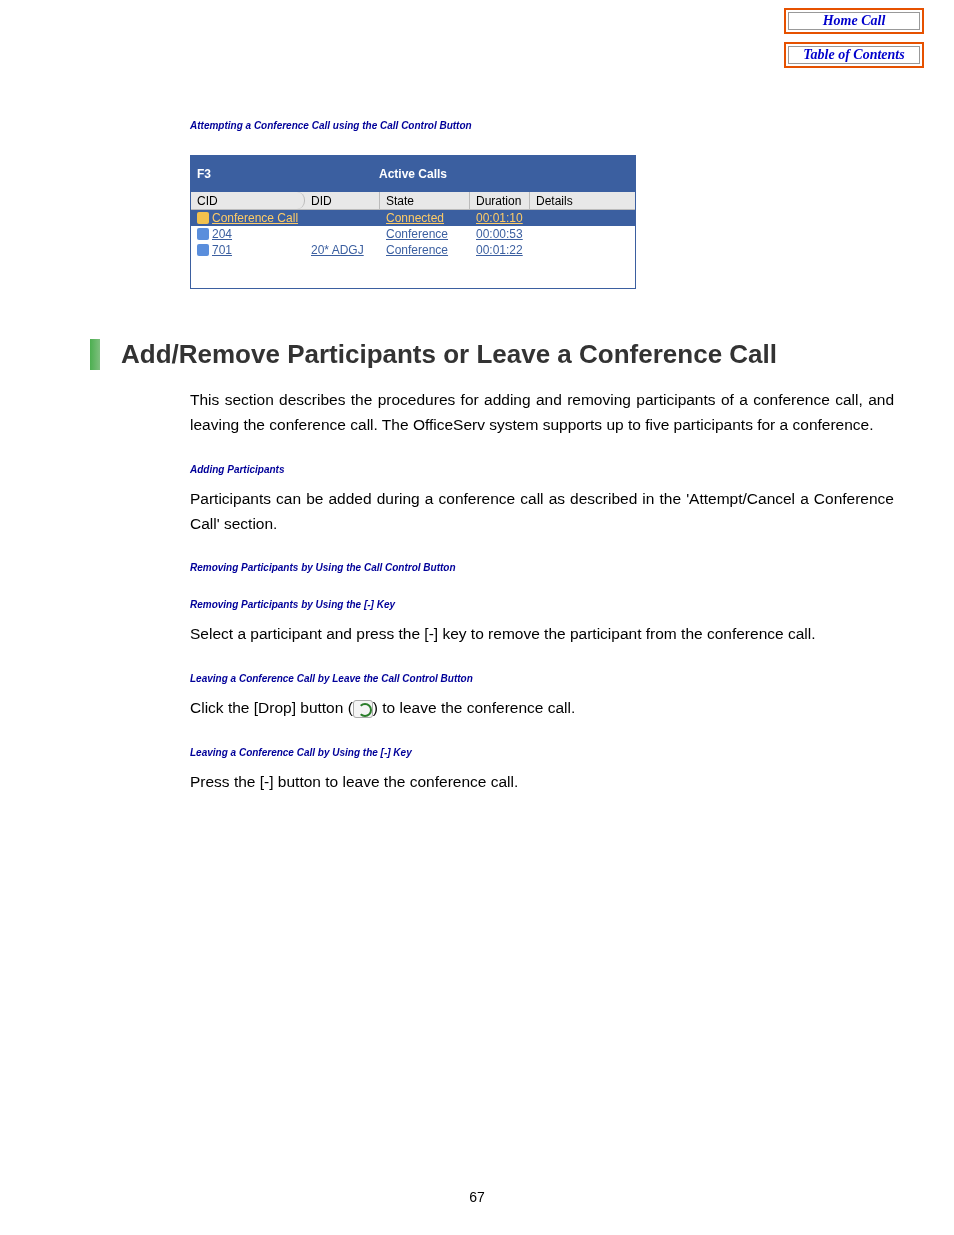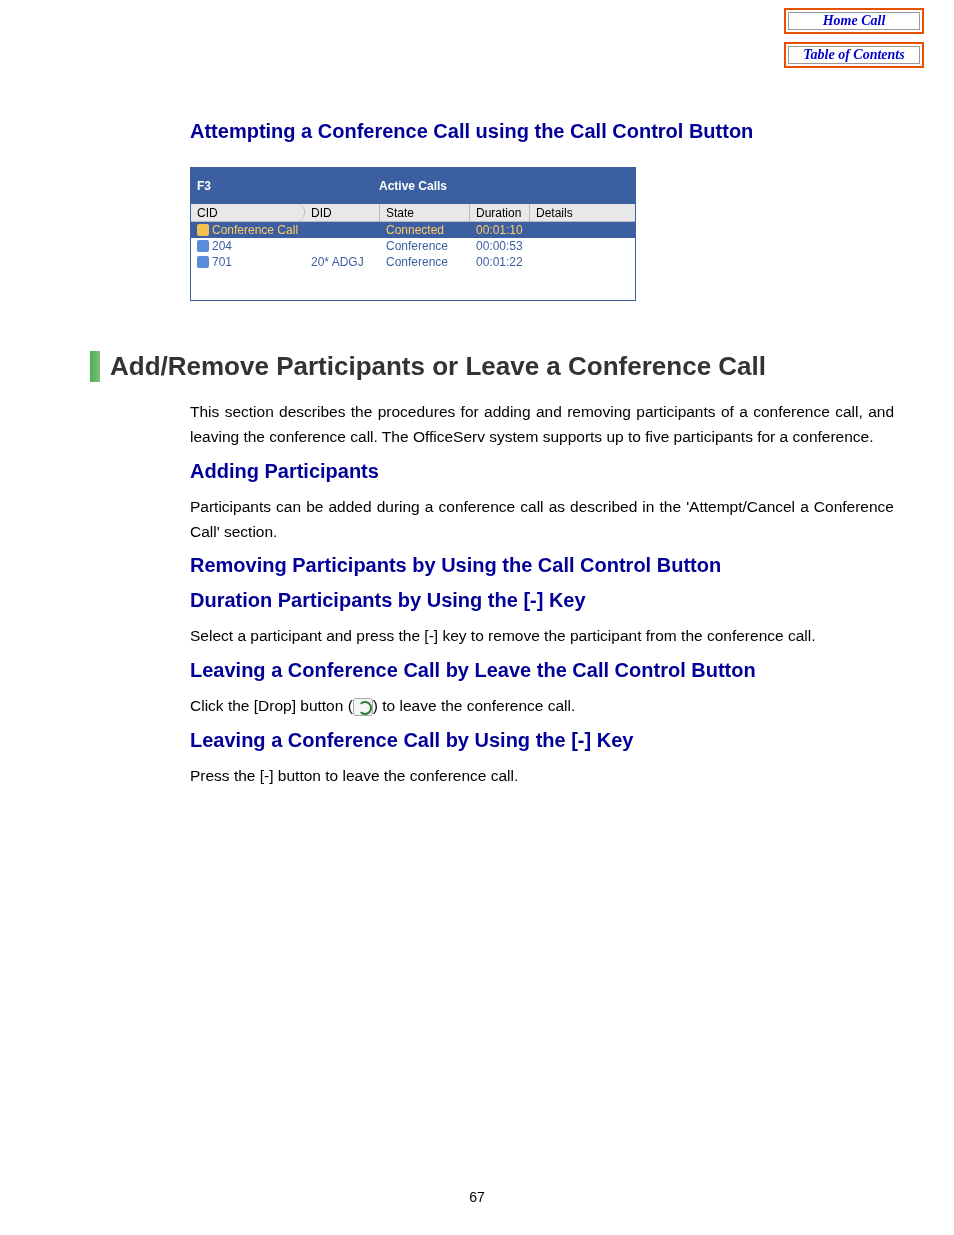--- a/index.html
+++ b/index.html
@@ -41,37 +41,39 @@
     cursor: pointer;
   }
   .content {
     margin-left: 160px;
     margin-right: 30px;
     margin-top: 110px;
   }
   .blue-heading {
     color: #000099;
     font-weight: bold;
-    font-size: 20px;
-    margin-top: 10px;
+    font-size: 10px;
+    margin-top: 26px;
     margin-bottom: 12px;
+    font-style: italic;
   }
   .body-text {
     color: #000;
     font-size: 15.5px;
     line-height: 1.6;
     text-align: justify;
     margin-bottom: 6px;
   }
   .section-heading-wrap {
     display: flex;
     align-items: stretch;
     margin-top: 50px;
     margin-bottom: 18px;
     margin-left: -100px;
+    gap: 11px;
   }
   .green-bar {
     width: 10px;
     background: linear-gradient(to right, #4caf50 0%, #7fbf7f 100%);
     margin-right: 10px;
   }
   .section-heading {
     font-size: 26px;
     font-weight: bold;
     color: #333;
@@ -128,20 +130,21 @@
   }
   .ac-row.selected {
     background: #3b5fa0;
     color: #ffcc66;
   }
   .ac-row > div {
     padding: 0 6px;
     display: flex;
     align-items: center;
     white-space: nowrap;
+    text-decoration: underline;
   }
   .ac-body { padding-bottom: 30px; }
   .row-icon {
     display: inline-block;
     width: 12px;
     height: 12px;
     margin-right: 3px;
     background: #f2c14e;
     border-radius: 2px;
   }
@@ -241,21 +244,21 @@
       <div class="green-bar"></div>
       <div class="section-heading">Add/Remove Participants or Leave a Conference Call</div>
     </div>
     <div class="body-text">This section describes the procedures for adding and removing participants of a conference call, and leaving the conference call. The OfficeServ system supports up to five participants for a conference.</div>
 
     <div class="blue-heading">Adding Participants</div>
     <div class="body-text">Participants can be added during a conference call as described in the 'Attempt/Cancel a Conference Call' section.</div>
 
     <div class="blue-heading">Removing Participants by Using the Call Control Button</div>
 
-    <div class="blue-heading">Duration Participants by Using the [-] Key</div>
+    <div class="blue-heading">Removing Participants by Using the [-] Key</div>
     <div class="body-text">Select a participant and press the [-] key to remove the participant from the conference call.</div>
 
     <div class="blue-heading">Leaving a Conference Call by Leave the Call Control Button</div>
     <div class="body-text">
       <span>Click the [Drop] button (</span><span class="inline-icon"></span><span>) to leave the conference call.</span>
     </div>
 
     <div class="blue-heading">Leaving a Conference Call by Using the [-] Key</div>
     <div class="body-text">Press the [-] button to leave the conference call.</div>
 

